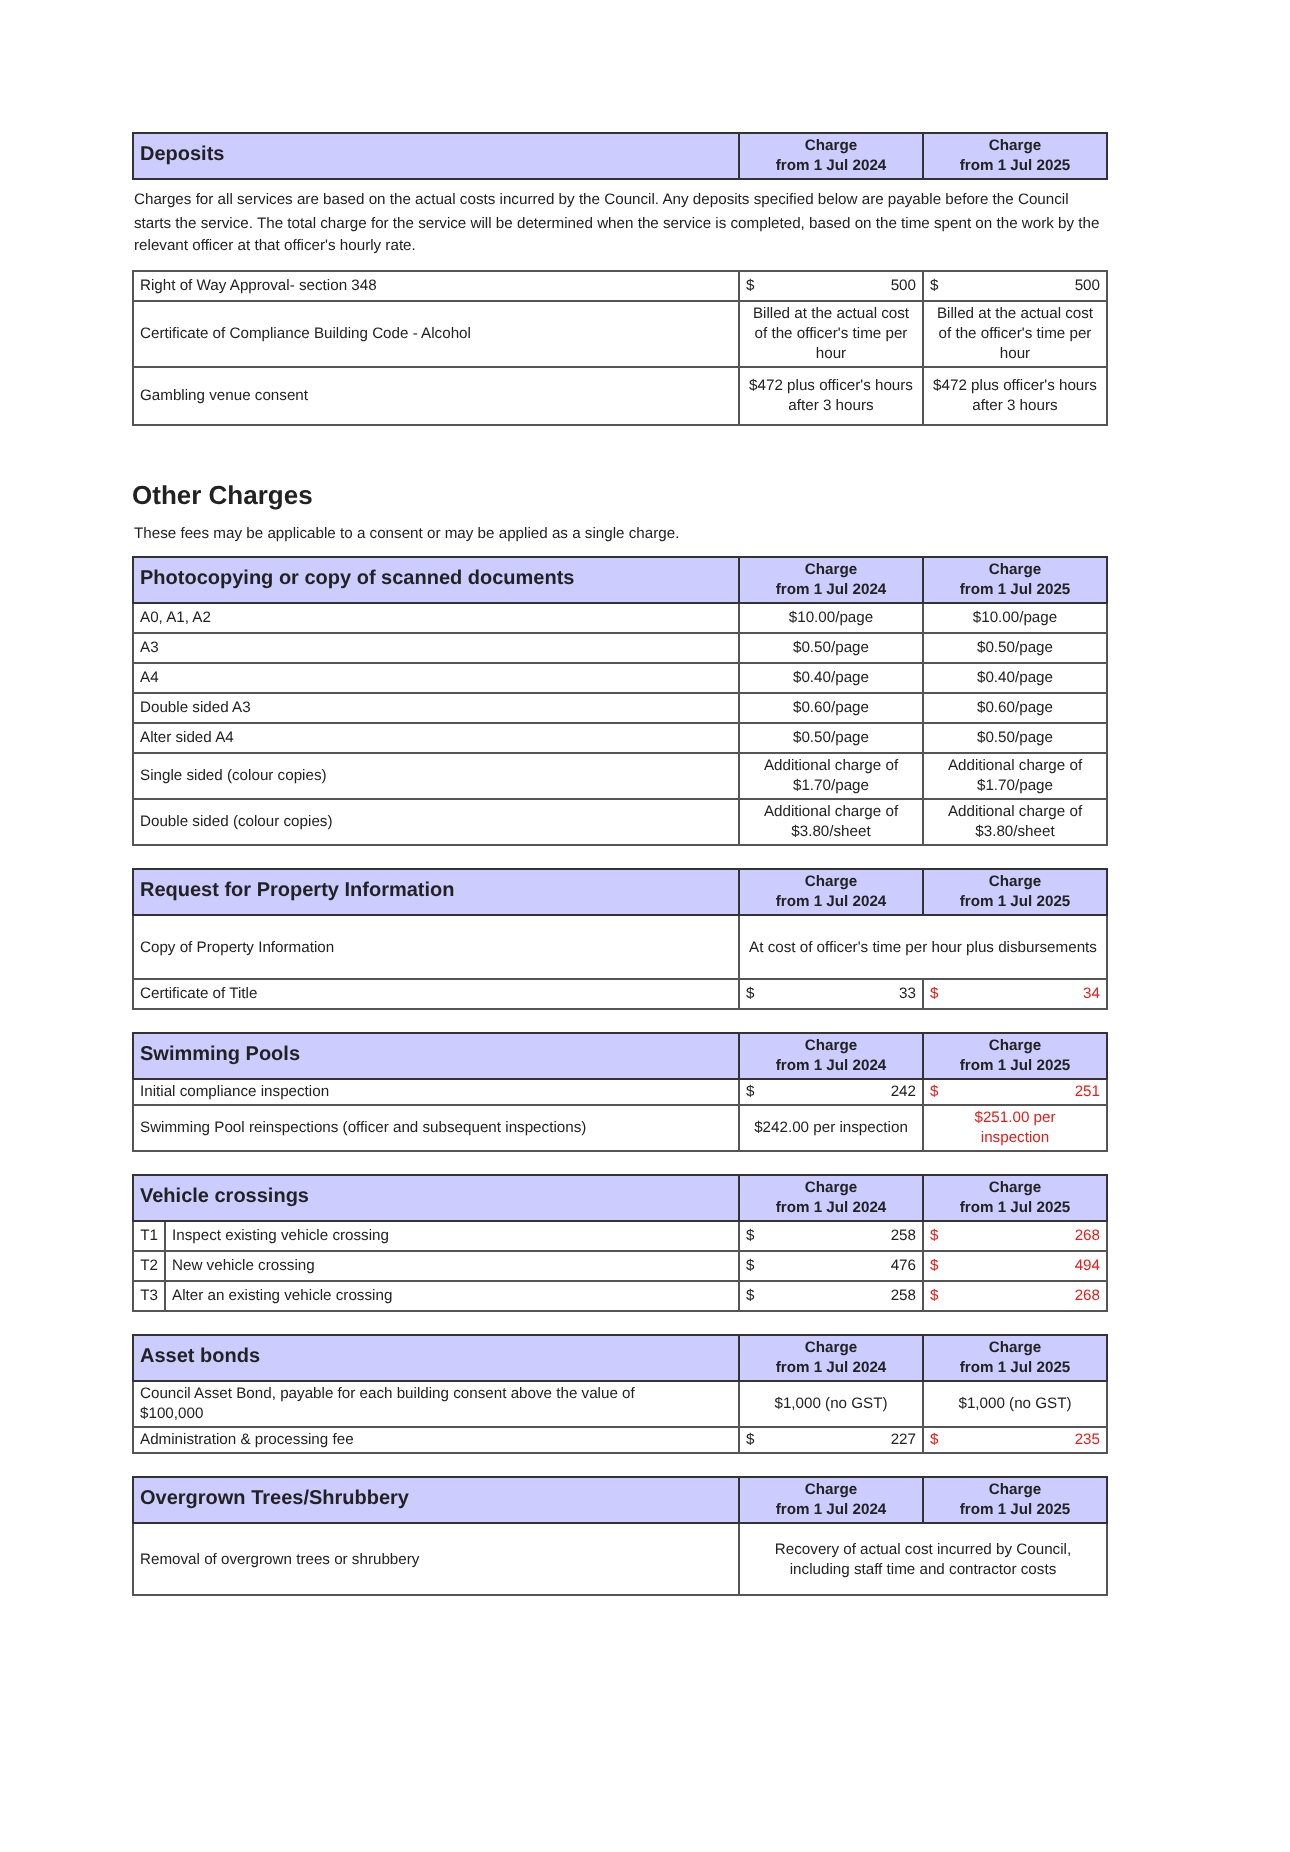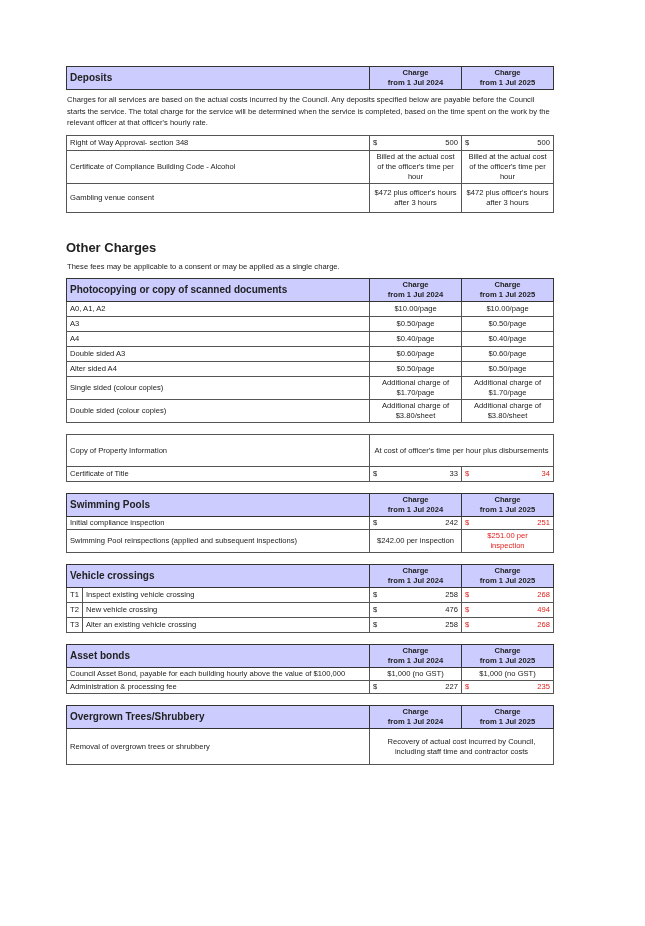--- a/index.html
+++ b/index.html
@@ -130,20 +130,25 @@
     </table>
 
   <div style="height:11px"></div>
   <table>
     <colgroup>
         <col class="w1">
         <col class="w2">
         <col class="w3">
       </colgroup>
     <tbody>
+        <tr class="hdr">
+      <th class="title">Request for Property Information</th>
+      <th class="col"><span>Charge</span><br><span>from 1 Jul 2024</span></th>
+      <th class="col"><span>Charge</span><br><span>from 1 Jul 2025</span></th>
+    </tr>
     <tr style="height:32px">
       <td>Copy of Property Information</td>
       <td class="c" colspan="2">At cost of officer's time per hour plus disbursements</td>
     </tr>
     <tr style="height:15px">
       <td>Certificate of Title</td>
       <td class="money">
             <span class="d">$</span>
             <span class="v">33</span>
           </td>
@@ -173,21 +178,21 @@
       <td class="money">
             <span class="d">$</span>
             <span class="v">242</span>
           </td>
       <td class="money thick-l red">
             <span class="d">$</span>
             <span class="v">251</span>
           </td>
     </tr>
     <tr>
-      <td>Swimming Pool reinspections (applied and subsequent inspections)</td>
+      <td>Swimming Pool reinspections (officer and subsequent inspections)</td>
       <td class="c">$242.00 per inspection</td>
       <td class="c thick-l red" style="padding:1px 14px">$251.00 per inspection</td>
     </tr>
   </tbody>
     </table>
 
   <div style="height:11px"></div>
   <table>
     <colgroup>
         <col style="width:16px">
@@ -247,21 +252,21 @@
         <col class="w2">
         <col class="w3">
       </colgroup>
     <tbody>
         <tr class="hdr">
       <th class="title">Asset bonds</th>
       <th class="col"><span>Charge</span><br><span>from 1 Jul 2024</span></th>
       <th class="col"><span>Charge</span><br><span>from 1 Jul 2025</span></th>
     </tr>
     <tr>
-      <td style="padding-right:20px">Council Asset Bond, payable for each building hourly above the value of $100,000</td>
+      <td style="padding-right:20px">Council Asset Bond, payable for each building consent above the value of $100,000</td>
       <td class="c">$1,000 (no GST)</td>
       <td class="c thick-l">$1,000 (no GST)</td>
     </tr>
     <tr>
       <td>Administration &amp; processing fee</td>
       <td class="money">
             <span class="d">$</span>
             <span class="v">227</span>
           </td>
       <td class="money thick-l red">

